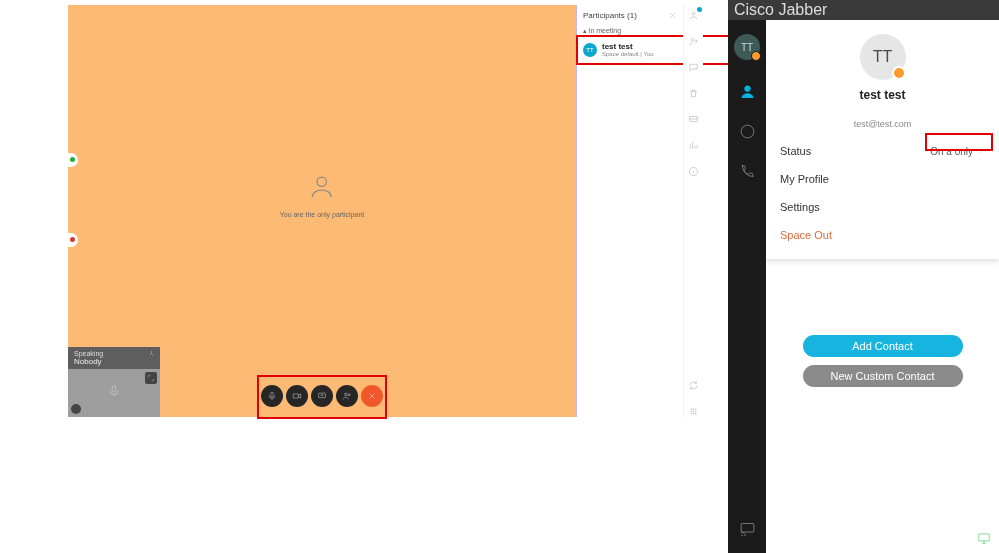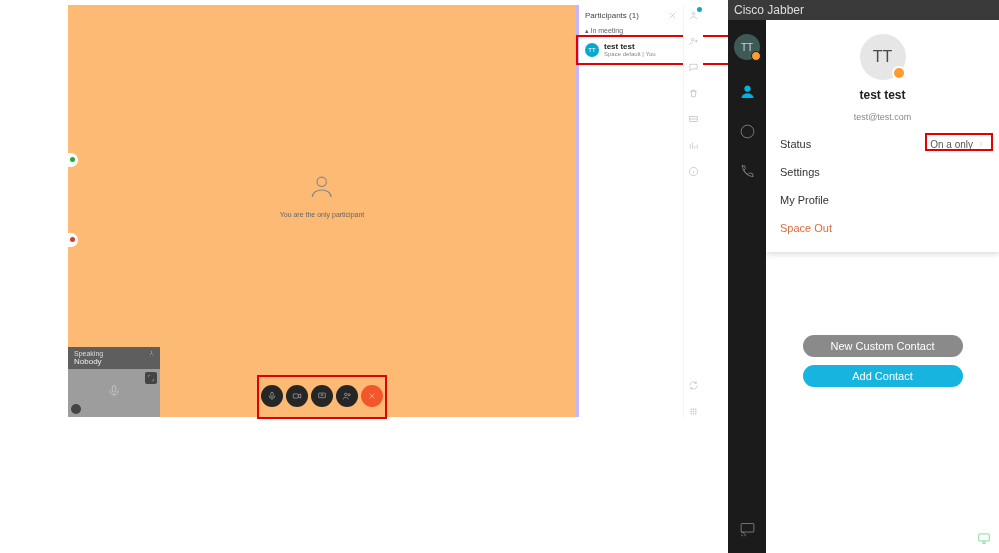--- a/index.html
+++ b/index.html
@@ -28,21 +28,21 @@
   .speak-body .dot { position:absolute; left:3px; bottom:3px; width:10px; height:10px; background:#444; border-radius:50%;}
 
   .ctrl-bar { position:absolute; left:50%; bottom:4px; transform:translateX(-50%); display:flex; gap:3px; padding:6px 8px; }
   .ctrl-hl { position:absolute; left:50%; bottom:-2px; transform:translateX(-50%); width:130px; height:44px; border:2px solid #e20000; pointer-events:none;}
   .ctrl-btn { width:22px; height:22px; border-radius:50%; background:#262626; display:flex; align-items:center; justify-content:center; cursor:pointer;}
   .ctrl-btn.end { background:#f2572b; }
   .ctrl-btn svg { width:10px; height:10px; stroke:#fff; fill:none; }
   .ctrl-btn.end svg { stroke:#fff; }
 
   
-  .part-panel { position:absolute; left:508px; top:0; width:107px; height:412px; background:#fff; border-left:3px solid #c4b5fd; font-size:8px; color:#444;}
+  .part-panel { position:absolute; left:508px; top:0; width:107px; height:412px; background:#fff; border-left:1px solid #c4b5fd; font-size:8px; color:#444;}
   .part-hdr { padding:6px 6px 4px; display:flex; align-items:center; }
   .part-hdr .title { flex:1; }
   .part-hdr .x { width:9px; height:9px; color:#888; cursor:pointer; }
   .part-sec { padding:3px 6px; font-size:7px; color:#666; }
   .part-sec::before { content:"▴ "; font-size:7px;}
   .part-row { padding:4px 6px; display:flex; align-items:center; gap:5px; }
   .part-av { width:14px; height:14px; border-radius:50%; background:#0aa7cf; color:#fff; font-size:6px; display:flex; align-items:center; justify-content:center;}
   .part-name { font-size:8px; color:#222; font-weight:bold;}
   .part-sub { font-size:6px; color:#888; }
   .part-hl { position:absolute; left:508px; top:30px; width:160px; height:30px; border:2px solid #e20000; pointer-events:none; }
@@ -50,37 +50,37 @@
   
   .icon-strip { position:absolute; right:0; top:0; width:20px; height:412px; background:#fff; border-left:1px solid #f3f3f3; display:flex; flex-direction:column; align-items:center; padding-top:4px; gap:14px;}
   .icon-strip .ic { width:12px; height:12px; display:flex; align-items:center; justify-content:center; cursor:pointer; color:#9a9a9a;}
   .icon-strip .ic.badge { position:relative; }
   .icon-strip .ic.badge::after{ content:""; position:absolute; top:-2px; right:-2px; width:5px;height:5px;border-radius:50%; background:#0aa7cf;}
   .icon-strip .ic svg{ width:11px; height:11px; stroke:#9a9a9a; fill:none;}
   .icon-strip .spacer { flex:1; }
 
   
   .jabber { position:absolute; left:728px; top:0; width:271px; height:553px; background:#fff; }
-  .j-title { height:20px; background:#3a3a3a; color:#ddd; font-size:12px; display:flex; align-items:center; padding-left:6px;}
+  .j-title { height:20px; background:#3a3a3a; color:#ddd; font-size:16px; display:flex; align-items:center; padding-left:6px;}
   .j-body { position:absolute; left:0; top:20px; width:100%; height:533px; display:flex;}
   .j-side { width:38px; background:#1b1b1b; display:flex; flex-direction:column; align-items:center; padding-top:14px; gap:22px;}
   .j-side .av { width:26px; height:26px; border-radius:50%; background:#3d5a57; color:#cfd8d6; font-size:10px; display:flex; align-items:center; justify-content:center; position:relative; cursor:pointer;}
   .j-side .av::after{ content:""; position:absolute; right:-1px; bottom:-1px; width:8px; height:8px; border-radius:50%; background:#ff9a2e; border:1px solid #1b1b1b;}
   .j-side .nav-ic { width:18px; height:18px; cursor:pointer; display:flex; align-items:center; justify-content:center;}
   .j-side .nav-ic svg{ width:17px; height:17px; fill:none; stroke:#9a9a9a;}
   .j-side .nav-ic.active svg{ fill:#00b3e3; stroke:#00b3e3;}
   .j-side .spacer{flex:1;}
   .j-side .cast { margin-bottom:16px;}
 
   .j-main { flex:1; position:relative; background:#fff; }
   .pop { position:absolute; left:0; top:0; width:233px; background:#fff; box-shadow:0 2px 6px rgba(0,0,0,.15); padding-bottom:10px;}
   .pop-av { width:46px; height:46px; border-radius:50%; background:#e6e6e6; color:#4a4a4a; font-size:16px; display:flex; align-items:center; justify-content:center; margin:14px auto 0; position:relative;}
   .pop-av::after{ content:""; position:absolute; right:0; bottom:0; width:10px; height:10px; border-radius:50%; background:#ff9a2e; border:2px solid #fff;}
   .pop-name { text-align:center; font-weight:bold; font-size:12px; color:#222; margin-top:8px;}
-  .pop-mail { text-align:center; font-size:9px; color:#888; margin-top:10px; margin-bottom:8px;}
+  .pop-mail { text-align:center; font-size:9px; color:#888; margin-top:17px; margin-bottom:8px;}
   .pop-row { display:flex; padding:8px 14px; font-size:11px; color:#333; cursor:pointer; }
   .pop-row .val { margin-left:auto; font-size:10px; color:#555; display:flex; align-items:center; gap:4px;}
   .pop-row .chev svg{ width:8px;height:8px; stroke:#888; fill:none;}
   .pop-row.signout { color:#e06a3b; }
   .status-hl { position:absolute; right:6px; top:113px; width:68px; height:18px; border:2px solid #e20000; pointer-events:none;}
 
   .btn-stack { position:absolute; left:50%; top:315px; transform:translateX(-50%); width:160px; display:flex; flex-direction:column; gap:8px;}
   .pill { height:22px; border-radius:12px; font-size:11px; color:#fff; display:flex; align-items:center; justify-content:center; cursor:pointer;}
   .pill.blue { background:#17b4e0; }
   .pill.gray { background:#8a8a8a; }
@@ -284,34 +284,34 @@
         <div class="pop-row">
           <span>Status</span>
           <span class="val">
             <span>On a only</span>
             <span class="chev"><svg viewBox="0 0 24 24">
                   <path d="M9 6l6 6-6 6"></path>
                 </svg></span>
           </span>
         </div>
         <div class="pop-row">
+          <span>My Profile</span>
+        </div>
+        <div class="pop-row">
           <span>Settings</span>
-        </div>
-        <div class="pop-row">
-          <span>My Profile</span>
         </div>
         <div class="pop-row signout">
           <span>Space Out</span>
         </div>
         <div class="status-hl"></div>
       </div>
 
       <div class="btn-stack">
+        <div class="pill blue">Add Contact</div>
         <div class="pill gray">New Custom Contact</div>
-        <div class="pill blue">Add Contact</div>
       </div>
 
       <span class="corner-ic"><svg viewBox="0 0 24 24">
             <rect x="3" y="5" width="18" height="12" rx="1"></rect>
             <path d="M9 21h6M12 17v4"></path>
           </svg></span>
     </div>
   </div>
 </div>
 

